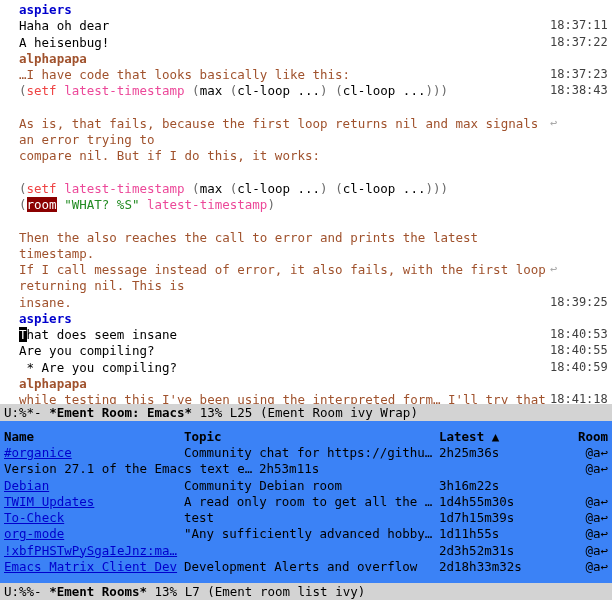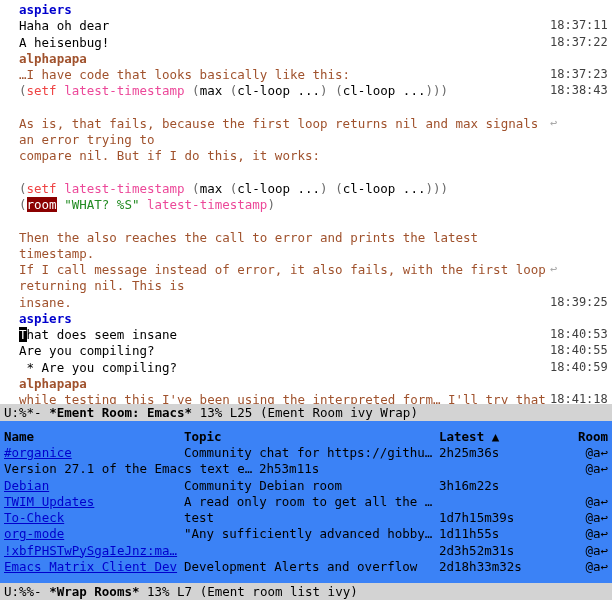--- a/index.html
+++ b/index.html
@@ -158,20 +158,21 @@
       </div>
     <div class="row">
         <div class="col-name"><span class="link">Debian</span></div>
         <div class="col-topic">Community Debian room</div>
         <div class="col-latest">3h16m22s</div>
         <div class="col-sess"></div>
       </div>
     <div class="row">
         <div class="col-name"><span class="link">TWIM Updates</span></div>
         <div class="col-topic">A read only room to get all the …</div>
+        <div class="col-latest">1d4h55m30s</div>
         <div class="col-sess">@a↩</div>
       </div>
     <div class="row">
         <div class="col-name"><span class="link">To-Check</span></div>
         <div class="col-topic">test</div>
         <div class="col-latest">1d7h15m39s</div>
         <div class="col-sess">@a↩</div>
       </div>
     <div class="row">
         <div class="col-name"><span class="link">org-mode</span></div>
@@ -186,14 +187,14 @@
         <div class="col-sess">@a↩</div>
       </div>
     <div class="row">
         <div class="col-name"><span class="link">Emacs Matrix Client Dev</span></div>
         <div class="col-topic">Development Alerts and overflow</div>
         <div class="col-latest">2d18h33m32s</div>
         <div class="col-sess">@a↩</div>
       </div>
   </div>
 
-  <div class="modeline"><span>U:%%-  </span><span class="buf">*Wrap Rooms*</span><span>   13% L7      (Ement room list ivy)</span></div>
+  <div class="modeline"><span>U:%%-  </span><span class="buf">*Ement Rooms*</span><span>   13% L7      (Ement room list ivy)</span></div>
 </div>
 
 </body></html>

